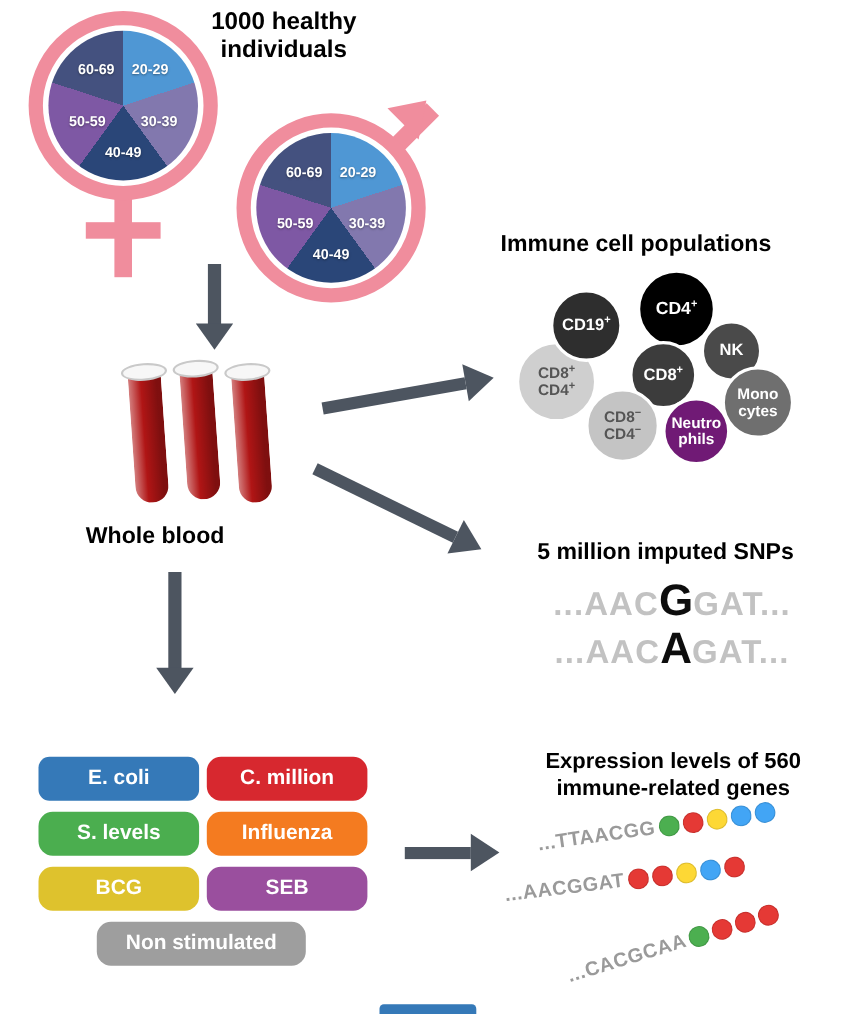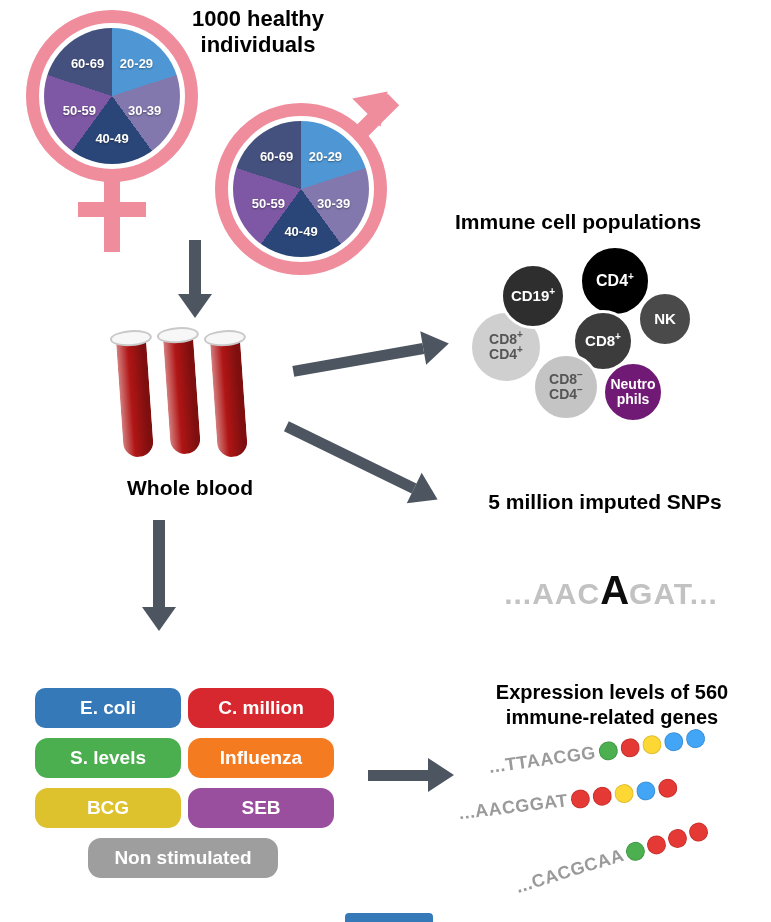--- a/index.html
+++ b/index.html
@@ -53,21 +53,21 @@
   
   .tube { position:absolute; width:42px; height:134px; transform:rotate(-4deg); }
   .tube1 { left:114px; top:330px; }
   .tube2 { left:161px; top:327px; }
   .tube3 { left:208px; top:330px; }
   .tube-body { position:absolute; left:6px; top:7px; width:30px; height:120px; background-color:#b01515;
       background-image:linear-gradient(90deg, rgba(255,255,255,.45), rgba(255,255,255,0) 38%, rgba(0,0,0,.28) 85%);
       border-radius:0 0 15px 15px; }
   .tube-rim { position:absolute; left:0; top:0; width:42px; height:16px; background:#f7f7f7;
       border:2px solid #c9c9c9; border-radius:50%; z-index:2; }
-  .whole-blood-label { position:absolute; left:78px; top:476px; width:175px; text-align:right;
+  .whole-blood-label { position:absolute; left:78px; top:476px; width:175px; text-align:left;
       font-size:21px; font-weight:bold; color:#000; }
 
   
   .cells-heading { position:absolute; left:455px; top:210px; width:300px; text-align:left;
       font-size:21px; font-weight:bold; color:#000; }
   .cell { position:absolute; border-radius:50%; border:3px solid #fff; display:flex; flex-direction:column;
       align-items:center; justify-content:center; font-weight:bold; line-height:1.05; text-align:center; }
   .cell sup { font-size:10px; line-height:0; }
   .c-cd8cd4pp { left:469px; top:310px; width:74px; height:74px; font-size:14px; }
   .c-cd19     { left:500px; top:263px; width:66px; height:66px; font-size:15px; }
@@ -183,33 +183,40 @@
   </div>
   <div class="cell c-cd19" style="background-color: rgb(46, 46, 46); color: rgb(255, 255, 255);">
     <span><span>CD19</span><sup>+</sup></span>
   </div>
   <div class="cell c-nk" style="background-color: rgb(74, 74, 74); color: rgb(255, 255, 255);">
     <span><span>NK</span><sup></sup></span>
   </div>
   <div class="cell c-cd4" style="background-color: rgb(0, 0, 0); color: rgb(255, 255, 255);">
     <span><span>CD4</span><sup>+</sup></span>
   </div>
+  <div class="cell c-mono" style="background-color: rgb(111, 111, 111); color: rgb(255, 255, 255);">
+    <span><span>Mono</span><sup></sup></span>
+    <span><span>cytes</span><sup></sup></span>
+  </div>
   <div class="cell c-cd8" style="background-color: rgb(60, 60, 60); color: rgb(255, 255, 255);">
     <span><span>CD8</span><sup>+</sup></span>
   </div>
   <div class="cell c-cd8cd4mm" style="background-color: rgb(196, 196, 196); color: rgb(85, 85, 85);">
     <span><span>CD8</span><sup>−</sup></span>
     <span><span>CD4</span><sup>−</sup></span>
   </div>
   <div class="cell c-neutro" style="background-color: #701a75; color: rgb(255, 255, 255);">
     <span><span>Neutro</span><sup></sup></span>
     <span><span>phils</span><sup></sup></span>
   </div>
 
   <div class="snp-heading">5 million imputed SNPs</div>
+  <div class="snp-seq snp-seq-1">
+    <span>...AAC</span><span class="variant">G</span><span>GAT...</span>
+  </div>
   <div class="snp-seq snp-seq-2">
     <span>...AAC</span><span class="variant">A</span><span>GAT...</span>
   </div>
 
   <div class="pill pill-ecoli" style="background-color: rgb(53, 121, 184);">E. coli</div>
   <div class="pill pill-calbicans" style="background-color: rgb(215, 40, 47);">C. million</div>
   <div class="pill pill-saureus" style="background-color: rgb(75, 174, 79);">S. levels</div>
   <div class="pill pill-influenza" style="background-color: rgb(244, 123, 32);">Influenza</div>
   <div class="pill pill-bcg" style="background-color: rgb(222, 194, 45);">BCG</div>
   <div class="pill pill-seb" style="background-color: rgb(154, 79, 158);">SEB</div>

